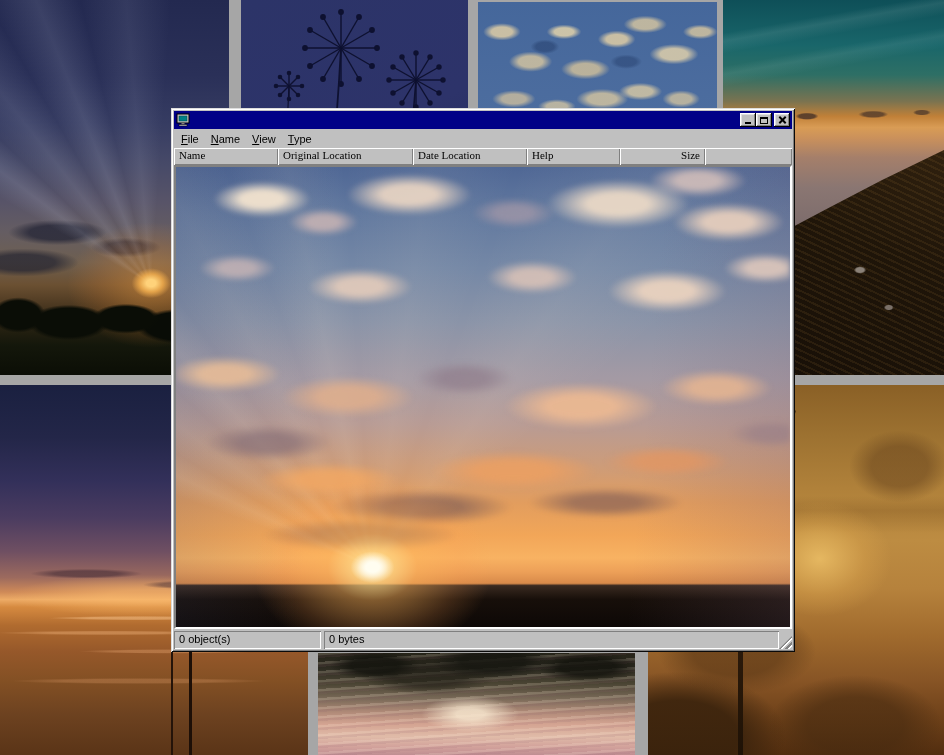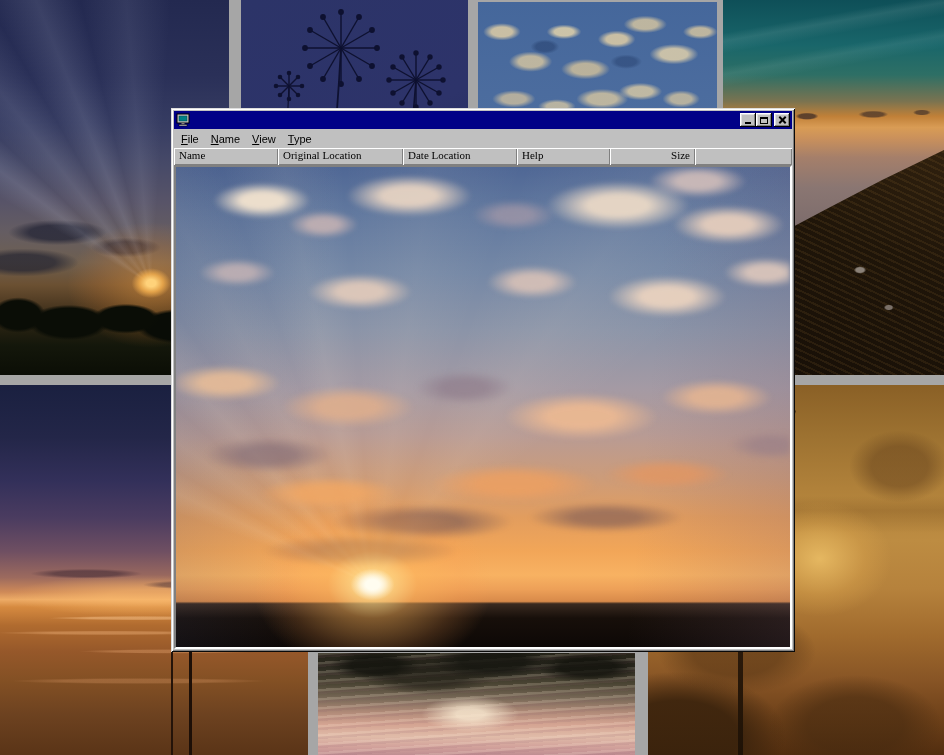--- a/index.html
+++ b/index.html
@@ -129,21 +129,21 @@
   .g-x::before { transform:rotate(45deg); } .g-x::after { transform:rotate(-45deg); }
   .btn-gap { width:2px; }
 
   #menubar { height:19px; display:flex; align-items:center; font-size:11px; color:#000; padding-left:1px; flex:0 0 auto; }
   .menu-item { display:inline-block; padding:2px 6px; cursor:default; }
   .menu-item::first-letter { text-decoration:underline; }
 
   #header-row { height:17px; display:flex; flex:0 0 auto; background:var(--face,#c0c0c0); }
   .hcell { font-size:11px; color:#000; padding:1px 5px; background:var(--face,#c0c0c0);
     box-shadow: inset 1px 1px 0 #fff, inset -1px -1px 0 #808080; white-space:nowrap; overflow:hidden;font-family:Liberation Serif, serif; }
-  .hcell.c0{width:104px;} .hcell.c1{width:125px;} .hcell.c2{width:114px;}
+  .hcell.c0{width:104px;} .hcell.c1{width:135px;} .hcell.c2{width:114px;}
   .hcell.c3{width:93px;}  .hcell.c4{width:85px; text-align:right;} .hcell.c5{flex:1;}
 
   #viewport { flex:1 1 auto; position:relative; overflow:hidden;
     border:2px solid; border-color:#808080 #fff #fff #808080; background:#4f6795; }
   .layer { position:absolute; inset:0; }
   #sky { background:linear-gradient(to bottom,
       #4f6795 0%, #62799f 10%, #7588a6 22%, #8b94a8 34%, #a49aa4 46%, #b89b94 56%,
       #cd9c79 65%, #e29d5e 73%, #f2a658 80%, #f8b262 85%, #eda058 88%, #d88a4a 90.5%,
       #3a2a20 91%, #170f0a 94%, #0d0806 100%); }
   #dusk-tint { background:linear-gradient(95deg, rgba(60,70,110,.18) 0%, rgba(60,70,110,0) 25%, rgba(120,90,110,0) 75%, rgba(120,90,110,.2) 100%); }
@@ -419,14 +419,19 @@
           <rect x="212" y="189" width="9" height="5" rx="1"></rect>
           <rect x="216" y="193" width="4" height="9"></rect>
           <path d="M192,208 Q211,197 230,208 Q227,224 211,231 Q195,224 192,208 Z" fill="#221611"></path>
           <circle cx="216" cy="240" r="1.5" opacity="0.8"></circle>
             <circle cx="226" cy="250" r="1.2" opacity="0.8"></circle>
           <circle cx="208" cy="258" r="1" opacity="0.7"></circle>
         </g>
       </svg>
     </div>
 
+    <div id="statusbar">
+      <div class="spanel" id="status-left">0 object(s)</div>
+      <div class="spanel" id="status-right">0 bytes</div>
+      <div id="grip"></div>
+    </div>
   </div>
 </div>
 
 </body></html>

